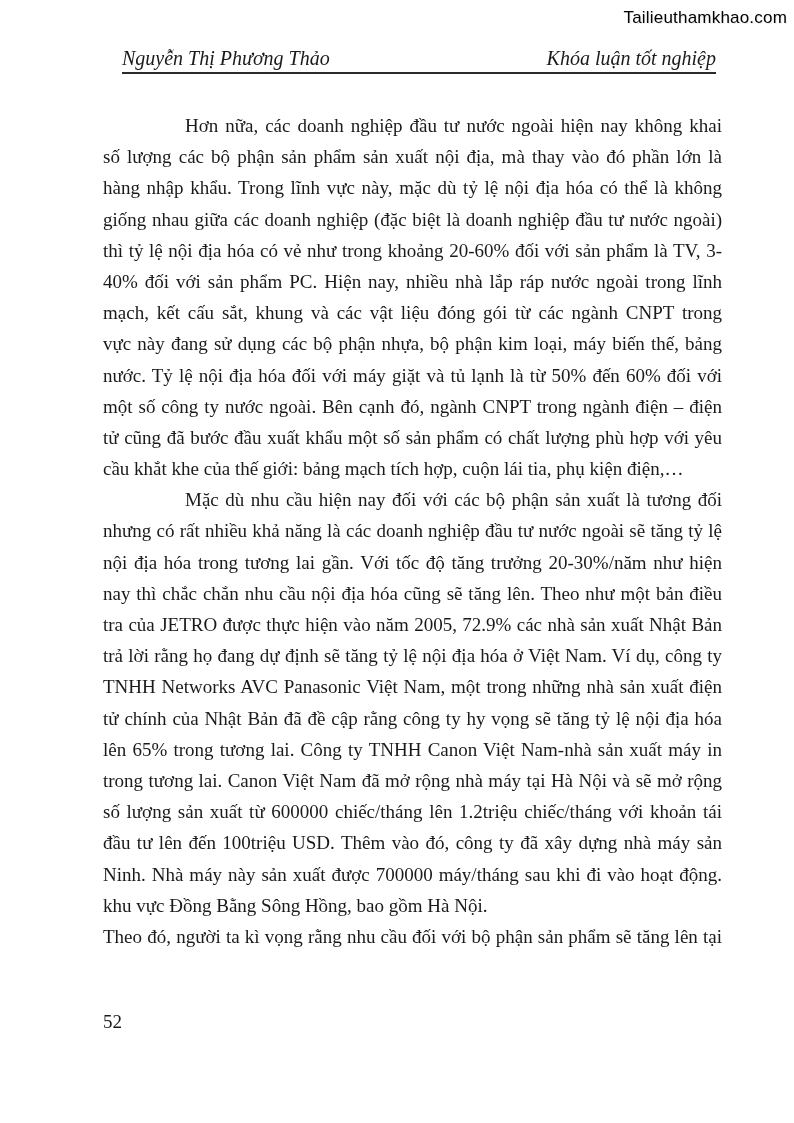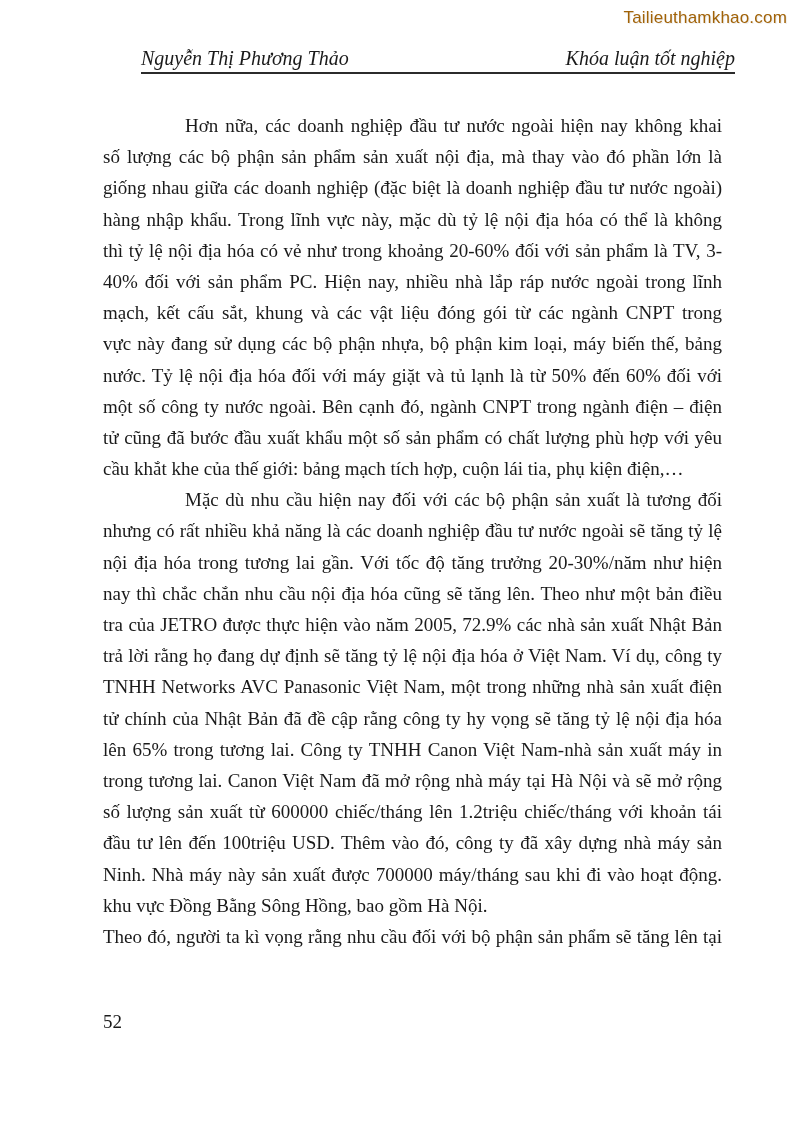--- a/index.html
+++ b/index.html
@@ -12,26 +12,26 @@
     color: #1a1a1a;
     overflow: hidden;
   }
   .watermark {
     position: absolute;
     top: 8px;
     right: 7px;
     font-family: "Liberation Sans", sans-serif;
     font-size: 17px;
     letter-spacing: 0.2px;
-    color: #a16207;
+    color: #000000;
     text-shadow: 1px 1px 0 #ededed;
   }
   .header {
     position: absolute;
-    left: 141px;
+    left: 122px;
     top: 46px;
     width: 594px;
     display: flex;
     justify-content: space-between;
     align-items: flex-end;
     font-style: italic;
     font-size: 20px;
     line-height: 24px;
     padding-bottom: 2px;
     border-bottom: 2px solid #2b2b2b;
@@ -72,22 +72,22 @@
 
   <div class="header">
     <span>Nguyễn Thị Phương Thảo</span>
     <span>Khóa luận tốt nghiệp</span>
   </div>
 
   <div class="body-text">
 
     <div class="ln indent">Hơn nữa, các doanh nghiệp đầu tư nước ngoài hiện nay không khai thác</div>
     <div class="ln">số lượng các bộ phận sản phẩm sản xuất nội địa, mà thay vào đó phần lớn là</div>
+    <div class="ln">hàng nhập khẩu. Trong lĩnh vực này, mặc dù tỷ lệ nội địa hóa có thể là không</div>
     <div class="ln">giống nhau giữa các doanh nghiệp (đặc biệt là doanh nghiệp đầu tư nước ngoài)</div>
-    <div class="ln">hàng nhập khẩu. Trong lĩnh vực này, mặc dù tỷ lệ nội địa hóa có thể là không</div>
     <div class="ln">thì tỷ lệ nội địa hóa có vẻ như trong khoảng 20-60% đối với sản phẩm là TV, 3-</div>
     <div class="ln">40% đối với sản phẩm PC. Hiện nay, nhiều nhà lắp ráp nước ngoài trong lĩnh</div>
     <div class="ln">mạch, kết cấu sắt, khung và các vật liệu đóng gói từ các ngành CNPT trong</div>
     <div class="ln">vực này đang sử dụng các bộ phận nhựa, bộ phận kim loại, máy biến thế, bảng</div>
     <div class="ln">nước. Tỷ lệ nội địa hóa đối với máy giặt và tủ lạnh là từ 50% đến 60% đối với</div>
     <div class="ln">một số công ty nước ngoài. Bên cạnh đó, ngành CNPT trong ngành điện – điện</div>
     <div class="ln">tử cũng đã bước đầu xuất khẩu một số sản phẩm có chất lượng phù hợp với yêu</div>
     <div class="ln last">cầu khắt khe của thế giới: bảng mạch tích hợp, cuộn lái tia, phụ kiện điện,…</div>
 
     <div class="ln indent">Mặc dù nhu cầu hiện nay đối với các bộ phận sản xuất là tương đối nhỏ,</div>

